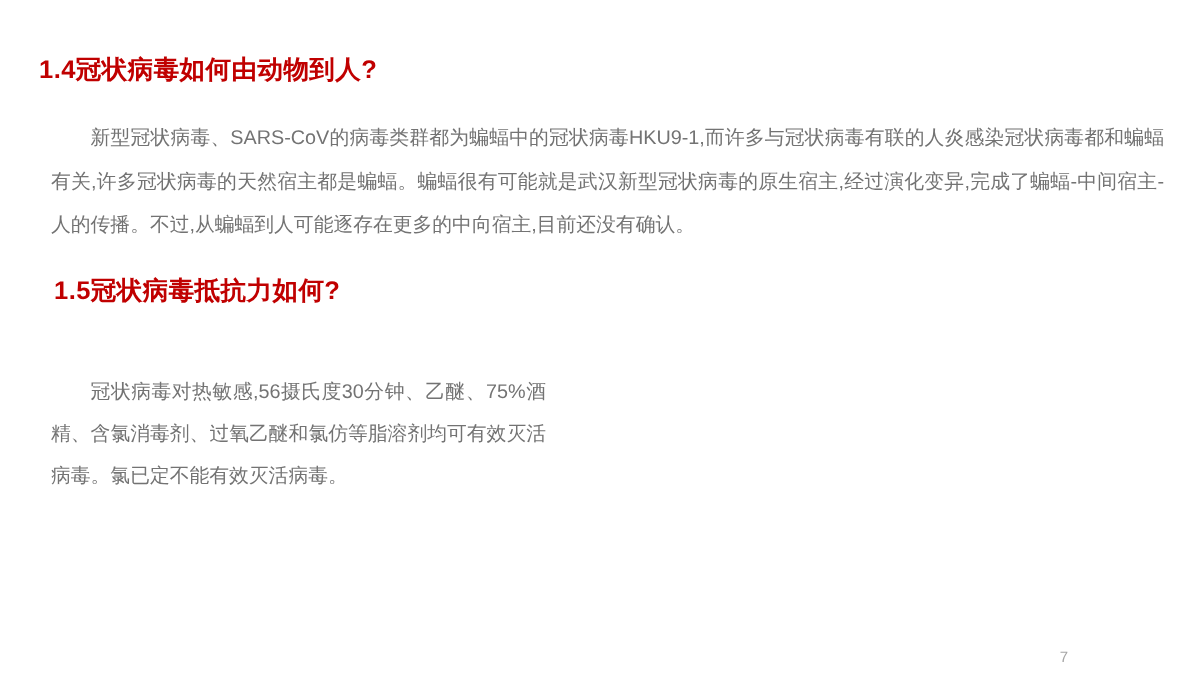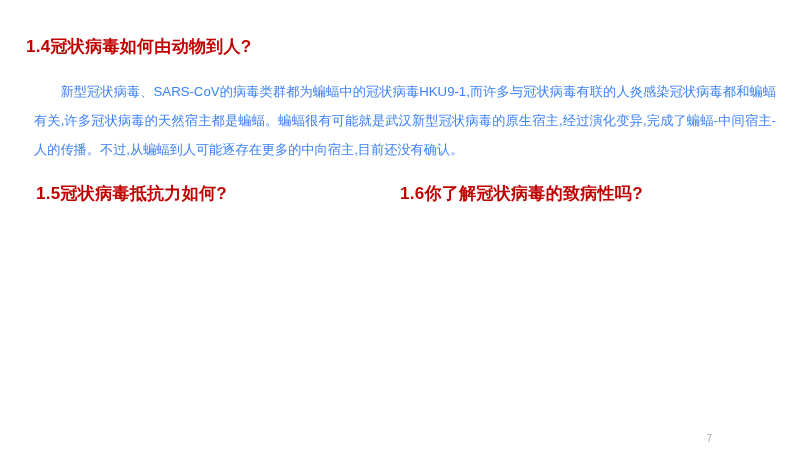--- a/index.html
+++ b/index.html
@@ -40,21 +40,21 @@
   #h-16 {
     left: 400px;
     top: 167px;
   }
   .body-text {
     position: absolute;
     font-size: 13.2px;
     line-height: 29px;
     text-align: justify;
     text-justify: inter-ideograph;
-    color: #3b82f6;
+    color: #737373;
     text-indent: 2em;
   }
   #p-14 {
     left: 34px;
     top: 62px;
     width: 742px;
   }
   #p-15 {
     left: 34px;
     top: 232px;
@@ -79,19 +79,19 @@
 <body>
 
 <div class="slide">
 
   <div class="heading" id="h-14">1.4冠状病毒如何由动物到人?</div>
 
   <div class="body-text" id="p-14">新型冠状病毒、SARS-CoV的病毒类群都为蝙蝠中的冠状病毒HKU9-1,而许多与冠状病毒有联的人炎感染冠状病毒都和蝙蝠有关,许多冠状病毒的天然宿主都是蝙蝠。蝙蝠很有可能就是武汉新型冠状病毒的原生宿主,经过演化变异,完成了蝙蝠-中间宿主-人的传播。不过,从蝙蝠到人可能逐存在更多的中向宿主,目前还没有确认。</div>
 
   <div class="heading" id="h-15">1.5冠状病毒抵抗力如何?</div>
 
+  <div class="body-text" id="p-15">冠状病毒对热敏感,56摄氏度30分钟、乙醚、75%酒精、含氯消毒剂、过氧乙醚和氯仿等脂溶剂均可有效灭活病毒。氯已定不能有效灭活病毒。</div>
 
-  <div class="heading" id="h-16">1.6你了解冠状病毒的致病性吗?</div>
 
 
   <div class="page-number">7</div>
 
 </div>
 
 </body></html>

